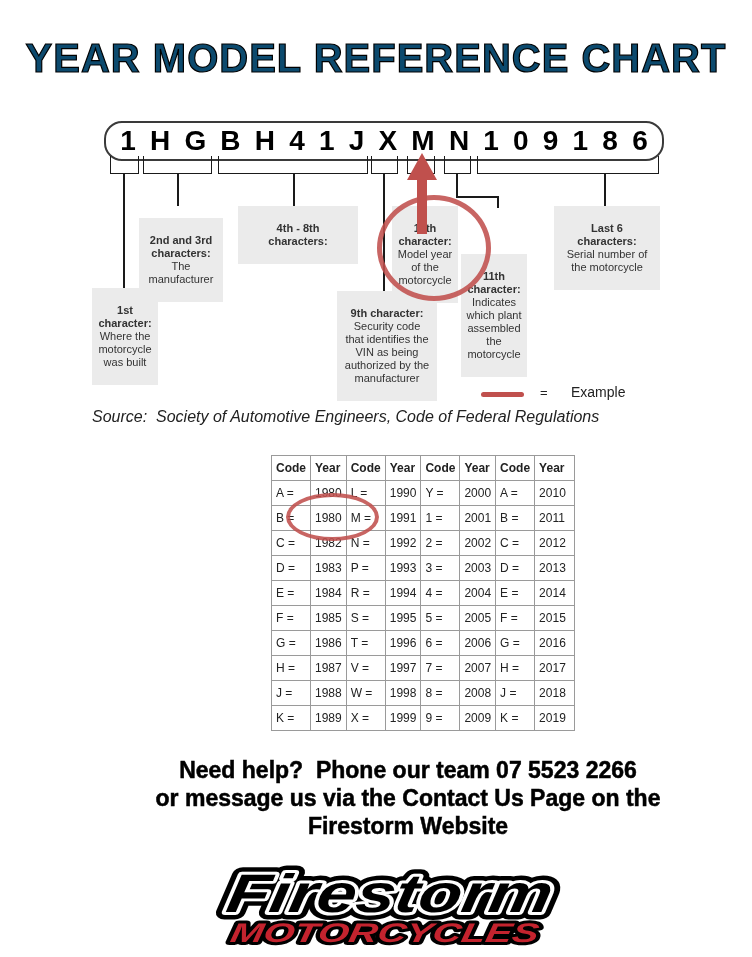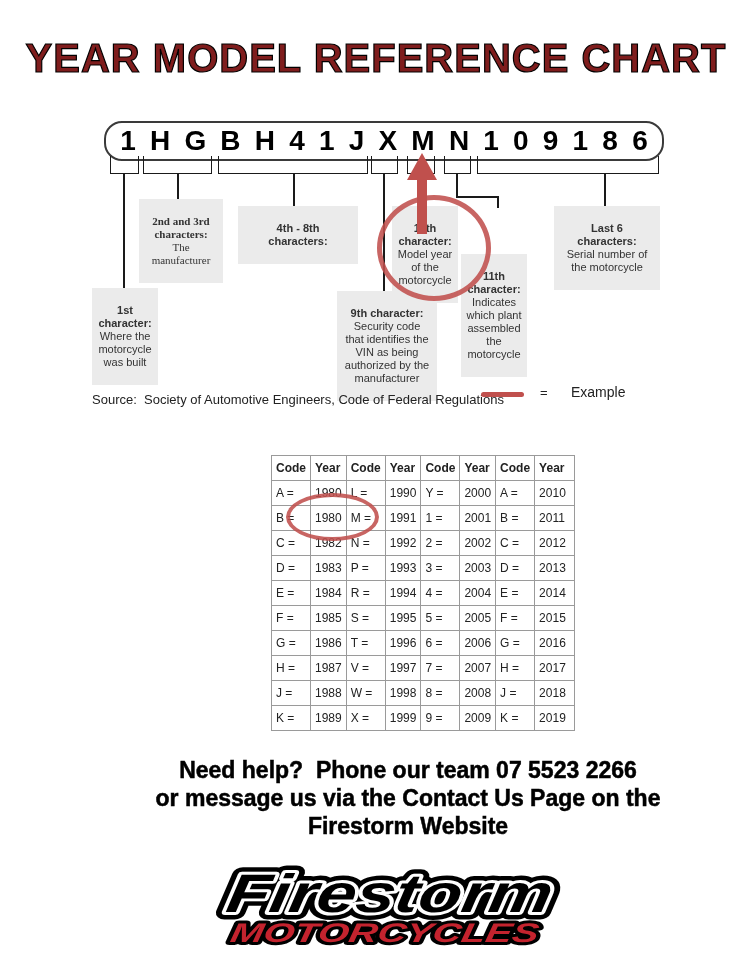--- a/index.html
+++ b/index.html
@@ -4,21 +4,21 @@
 <style>
   html,body{margin:0;padding:0;background:#fff;}
   .page{
     position:relative;width:752px;height:957px;background:#ffffff;
     font-family:"Liberation Sans", sans-serif;color:#1a1a1a;overflow:hidden;
   }
   .abs{position:absolute;}
   
   .title{
     top:36px;left:0;width:752px;text-align:center;
-    font-size:40px;font-weight:bold;letter-spacing:1px;color:#7f1d1d;
+    font-size:40px;font-weight:bold;letter-spacing:1px;color:#0c4a6e;
     -webkit-text-stroke:1.2px #000;
   }
   
   .vin-box{
     left:104px;top:121px;width:556px;height:36px;
     border:2px solid #3a3a3a;border-radius:18px;
     display:flex;align-items:center;justify-content:space-evenly;
     background:#fff;
   }
   .vin-char{font-size:28px;font-weight:bold;color:#000;line-height:34px;}
@@ -38,21 +38,21 @@
   .co-head{font-weight:bold;white-space:pre-line;}
   
   .red-ellipse{border:5px solid #c0504d;border-radius:50%;opacity:.88;}
   .arrow-shaft{left:417px;top:178px;width:10px;height:56px;background:#c0504d;}
   .arrow-head{
     left:407px;top:153px;width:0;height:0;
     border-left:15px solid transparent;border-right:15px solid transparent;
     border-bottom:27px solid #c0504d;
   }
   
-  .source{left:92px;top:392px;font-size:13px;color:#222;white-space:pre-wrap;}
+  .source{left:92px;top:408px;font-size:16px;color:#222;white-space:pre-wrap;font-style:italic;}
   .legend-dash{left:481px;top:392px;width:43px;height:5px;border-radius:3px;background:#c0504d;}
   .legend-eq{left:540px;top:385px;font-size:13px;color:#222;}
   .legend-label{left:571px;top:384px;font-size:14px;color:#222;}
   
   .year-table{left:223px;top:455px;}
   table{border-collapse:collapse;margin-left:48px;}
   th,td{
     border:1px solid #9a9a9a;font-size:12px;color:#222;
     padding:2px 4px;text-align:left;vertical-align:middle;
     height:20px;white-space:nowrap;
@@ -112,21 +112,21 @@
   <div class="abs hline" style="left:456px;top:196px;width:42px;"></div>
   <div class="abs vline" style="left:497px;top:196px;height:12px;"></div>
   <div class="abs vline" style="left:604px;top:173px;height:33px;"></div>
 
   <div class="abs callout" style="left:92px;top:288px;width:62px;">
     <div class="co-head">1st
 character:</div><div>Where the
 motorcycle
 was built</div>
   </div>
-  <div class="abs callout" style="left:139px;top:199px;width:80px;font-family:Liberation Serif, serif;">
+  <div class="abs callout" style="left:139px;top:218px;width:80px;">
     <div class="co-head">2nd and 3rd
 characters:</div><div>The
 manufacturer</div>
   </div>
   <div class="abs callout" style="left:238px;top:206px;width:116px;">
     <div class="co-head">4th - 8th
 characters:</div>
   </div>
   <div class="abs callout" style="left:337px;top:291px;width:96px;">
     <div class="co-head">9th character:</div><div>Security code

